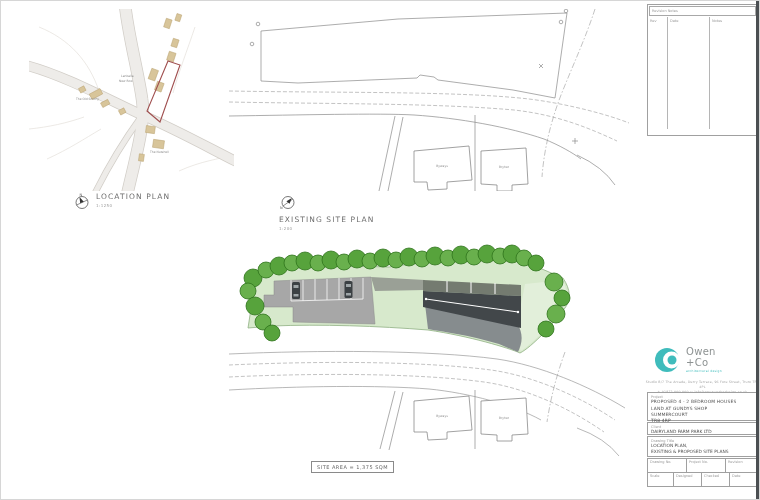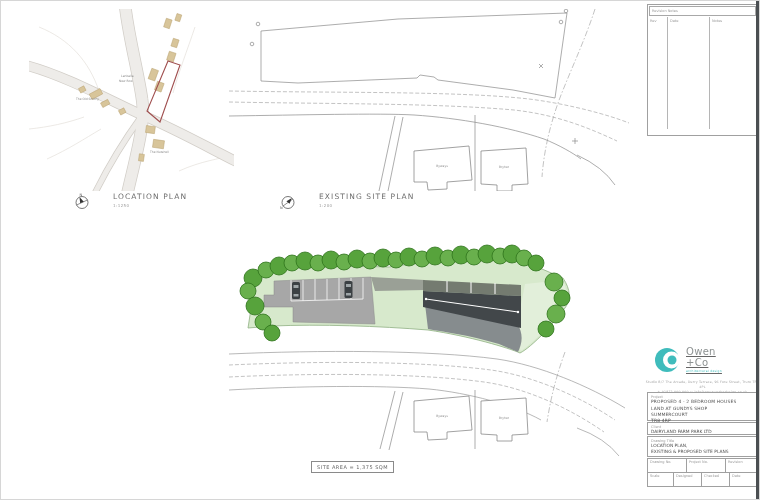--- a/index.html
+++ b/index.html
@@ -4,21 +4,21 @@
 <style>
   html,body{margin:0;padding:0;background:#ffffff;}
   .sheet{
     position:relative;width:760px;height:500px;background:#ffffff;
     border:1px solid #d6d6d6;box-sizing:border-box;overflow:hidden;
     font-family:"DejaVu Sans","Liberation Sans",sans-serif;color:#666;
   }
   .abs{position:absolute;}
   svg text{font-family:"DejaVu Sans","Liberation Sans",sans-serif;}
   
-  .plan-title{display:flex;align-items:flex-start;gap:22px;}
+  .plan-title{display:flex;align-items:flex-start;gap:5px;}
   .pt-title{font-size:7.5px;letter-spacing:1.1px;color:#6d6d6d;white-space:nowrap;}
   .pt-scale{font-size:4px;color:#9c9c9c;margin-top:1.5px;letter-spacing:.4px;}
   .site-area-box{border:1px solid #8a8a8a;background:#fff;font-size:5px;color:#666;
     letter-spacing:.5px;padding:2px 5px;white-space:nowrap;}
   
   .tb-box{border:1px solid #a0a0a0;box-sizing:border-box;background:#fff;padding:2px 3px;}
   .tb-label{font-size:3.5px;color:#9b9b9b;display:block;line-height:1.2;}
   .tb-value{font-size:4.4px;color:#4e4e4e;line-height:1.3;}
   .tb-lines{font-size:4.4px;color:#4e4e4e;line-height:1.45;letter-spacing:.2px;}
   .grid-row{display:flex;}
@@ -220,21 +220,21 @@
       <line x1="3" y1="10.5" x2="15" y2="10.5" stroke="#555" stroke-width="0.6" transform="rotate(-25 9 10.5)"></line>
       <path d="M9,4.5 L11,10.5 L7,10.5 Z" fill="#333" transform="rotate(-25 9 10.5)"></path>
       <text x="6.5" y="3.5" font-size="3.5" fill="#555">N</text>
     </svg>
     <div class="pt-text">
       <div class="pt-title">LOCATION PLAN</div>
       <div class="pt-scale">1:1250</div>
     </div>
   </div>
 
-  <div class="abs plan-title" style="left:278px;top:191px;">
+  <div class="abs plan-title" style="left:278px;top:191px;flex-direction:column;">
     <svg width="18" height="18">
       <circle cx="9" cy="10.5" r="6" fill="none" stroke="#555" stroke-width="0.8"></circle>
       <line x1="3" y1="10.5" x2="15" y2="10.5" stroke="#555" stroke-width="0.6" transform="rotate(-35 9 10.5)"></line>
       <path d="M9,4.5 L11,10.5 L7,10.5 Z" fill="#333" transform="rotate(40 9 10.5)"></path>
       <text x="1" y="17" font-size="3.5" fill="#555">N</text>
     </svg>
     <div class="pt-text">
       <div class="pt-title">EXISTING SITE PLAN</div>
       <div class="pt-scale">1:200</div>
     </div>
@@ -253,21 +253,21 @@
       </div>
       <div class="rev-col" style="width:42px;">
         <span class="tb-label">Date</span>
       </div>
       <div class="rev-col" style="flex:1;">
         <span class="tb-label">Notes</span>
       </div>
     </div>
   </div>
 
-  <div class="abs" style="left:653px;top:346px;display:flex;gap:6px;align-items:center;text-decoration:underline;">
+  <div class="abs" style="left:653px;top:346px;display:flex;gap:6px;align-items:center;">
     <svg width="26" height="26">
       <circle cx="13" cy="13" r="12" fill="#3fbcbc"></circle>
       <circle cx="17.5" cy="13" r="8.5" fill="#ffffff"></circle>
       <circle cx="18" cy="13" r="4.5" fill="#3fbcbc"></circle>
     </svg>
     <div>
       <div class="logo-name">Owen</div>
       <div class="logo-name">+Co</div>
       <div class="logo-tag">architectural design</div>
     </div>

